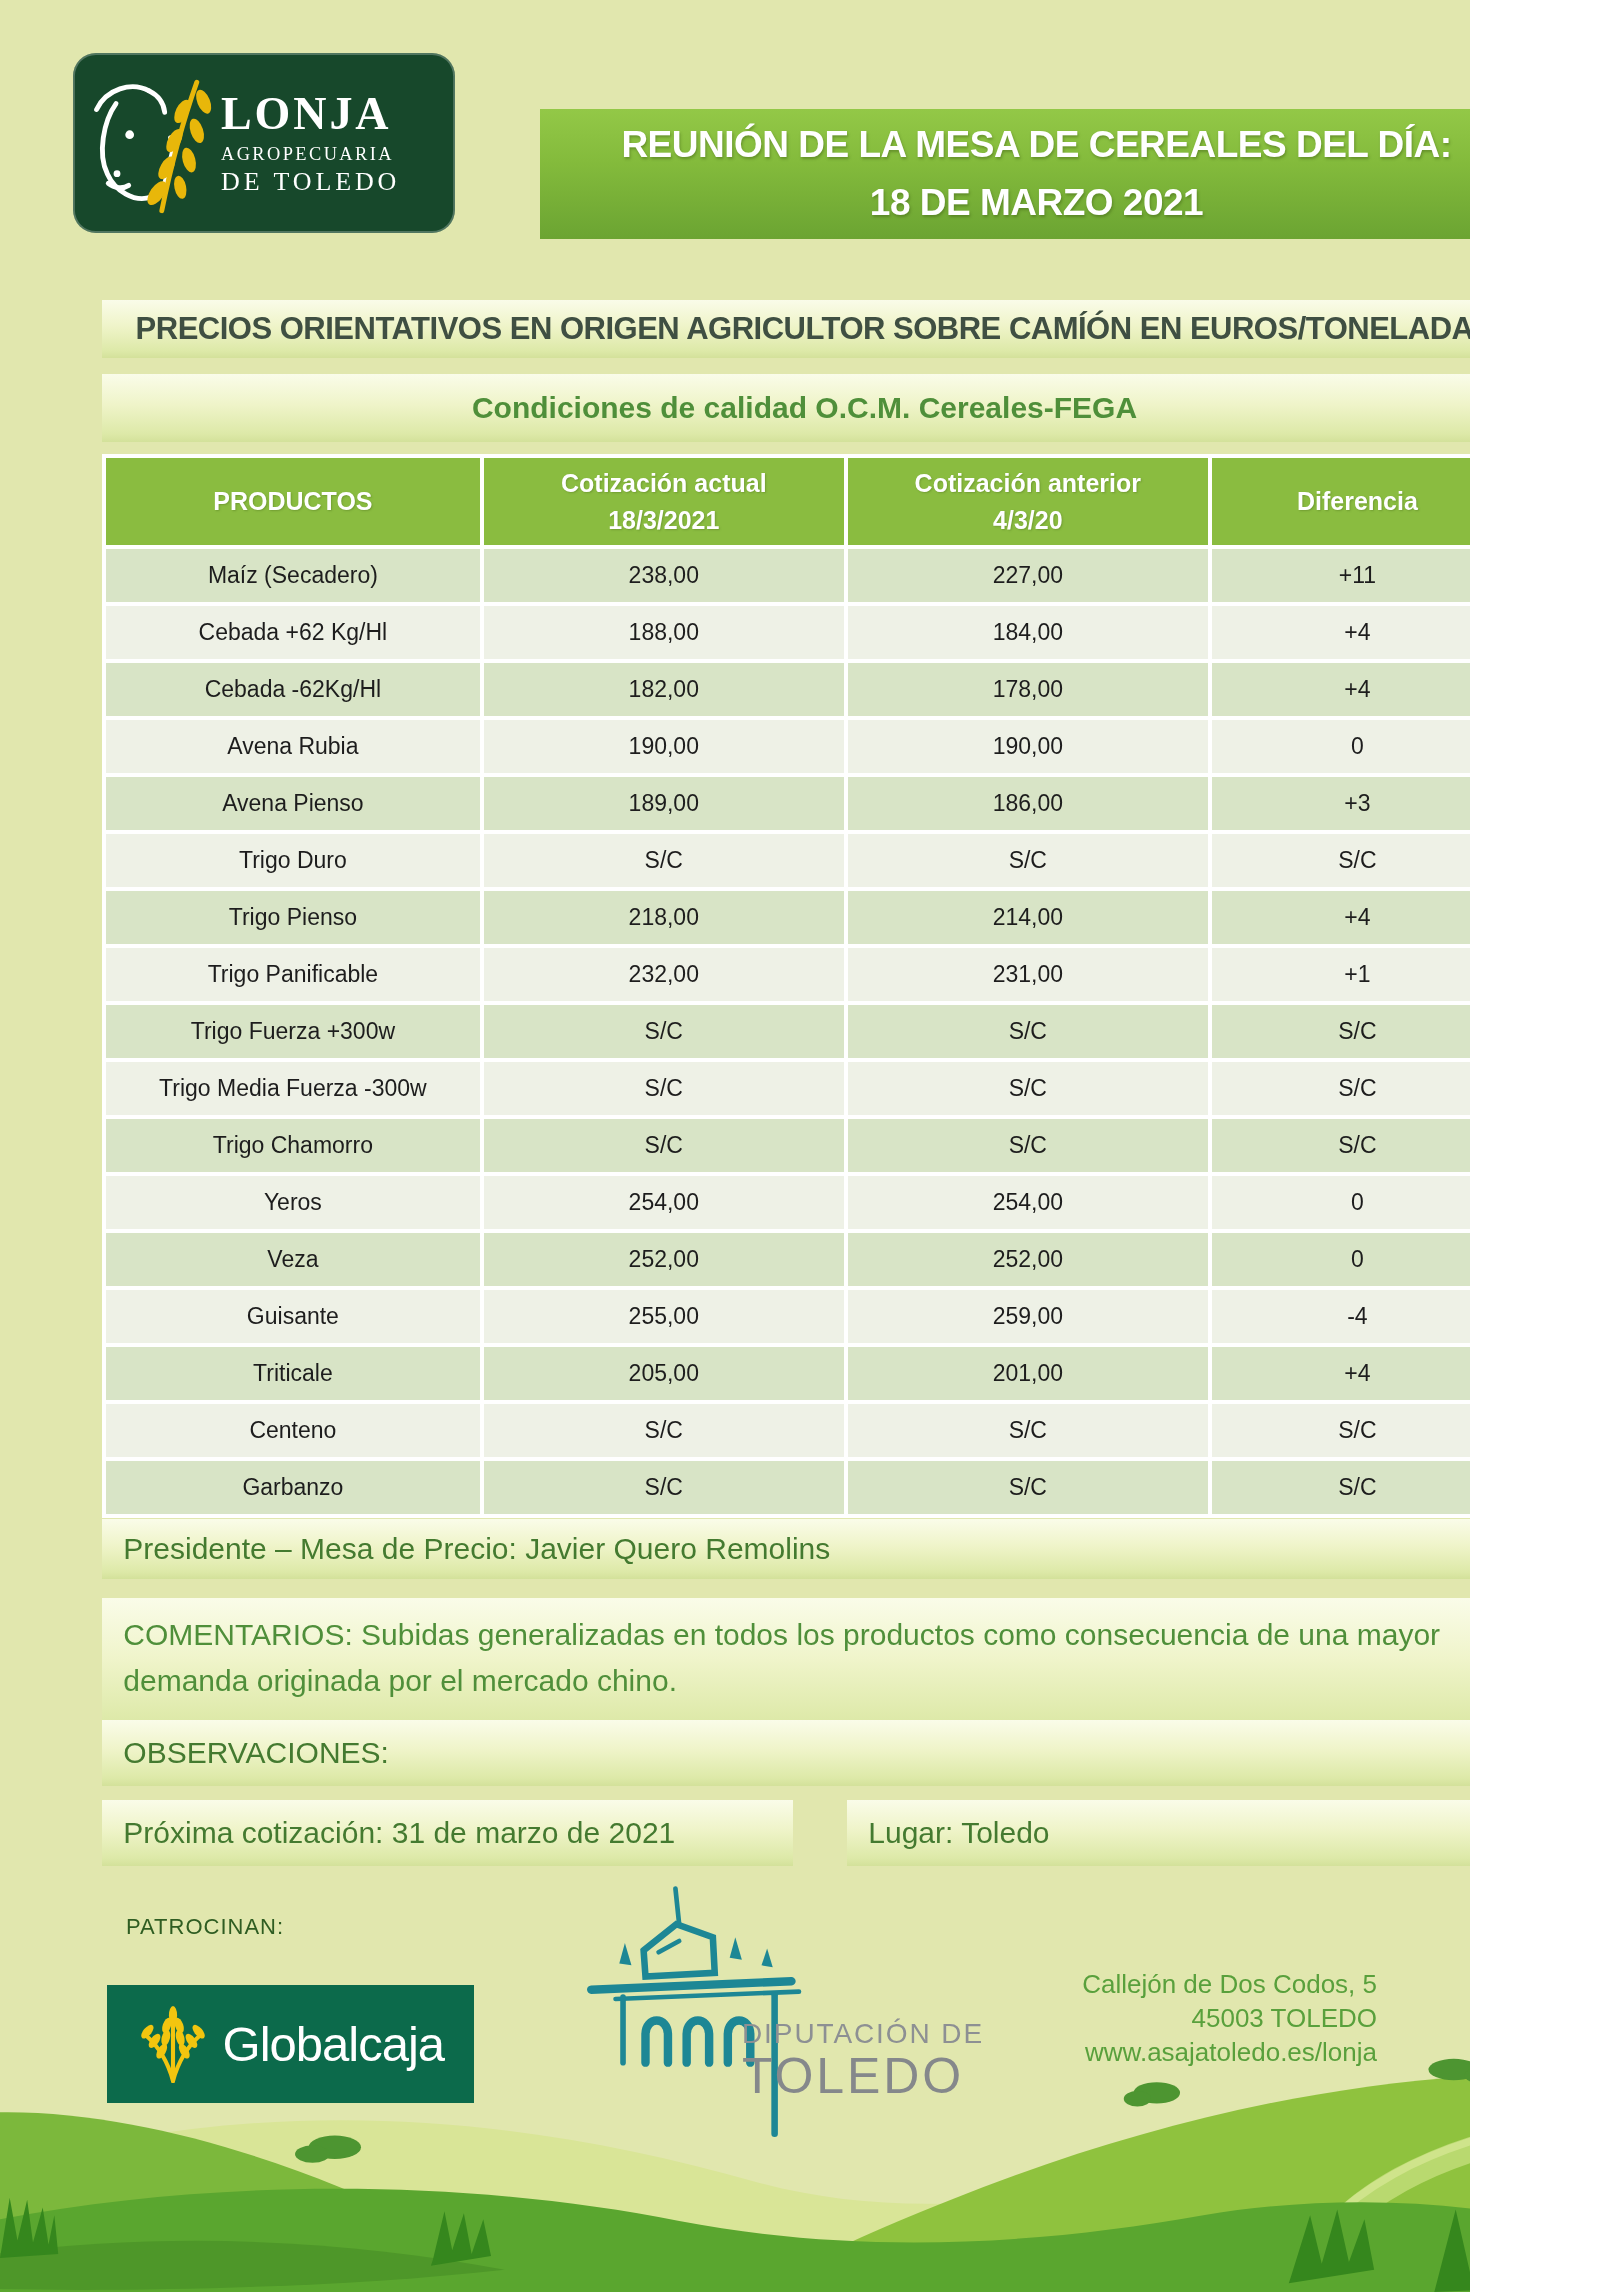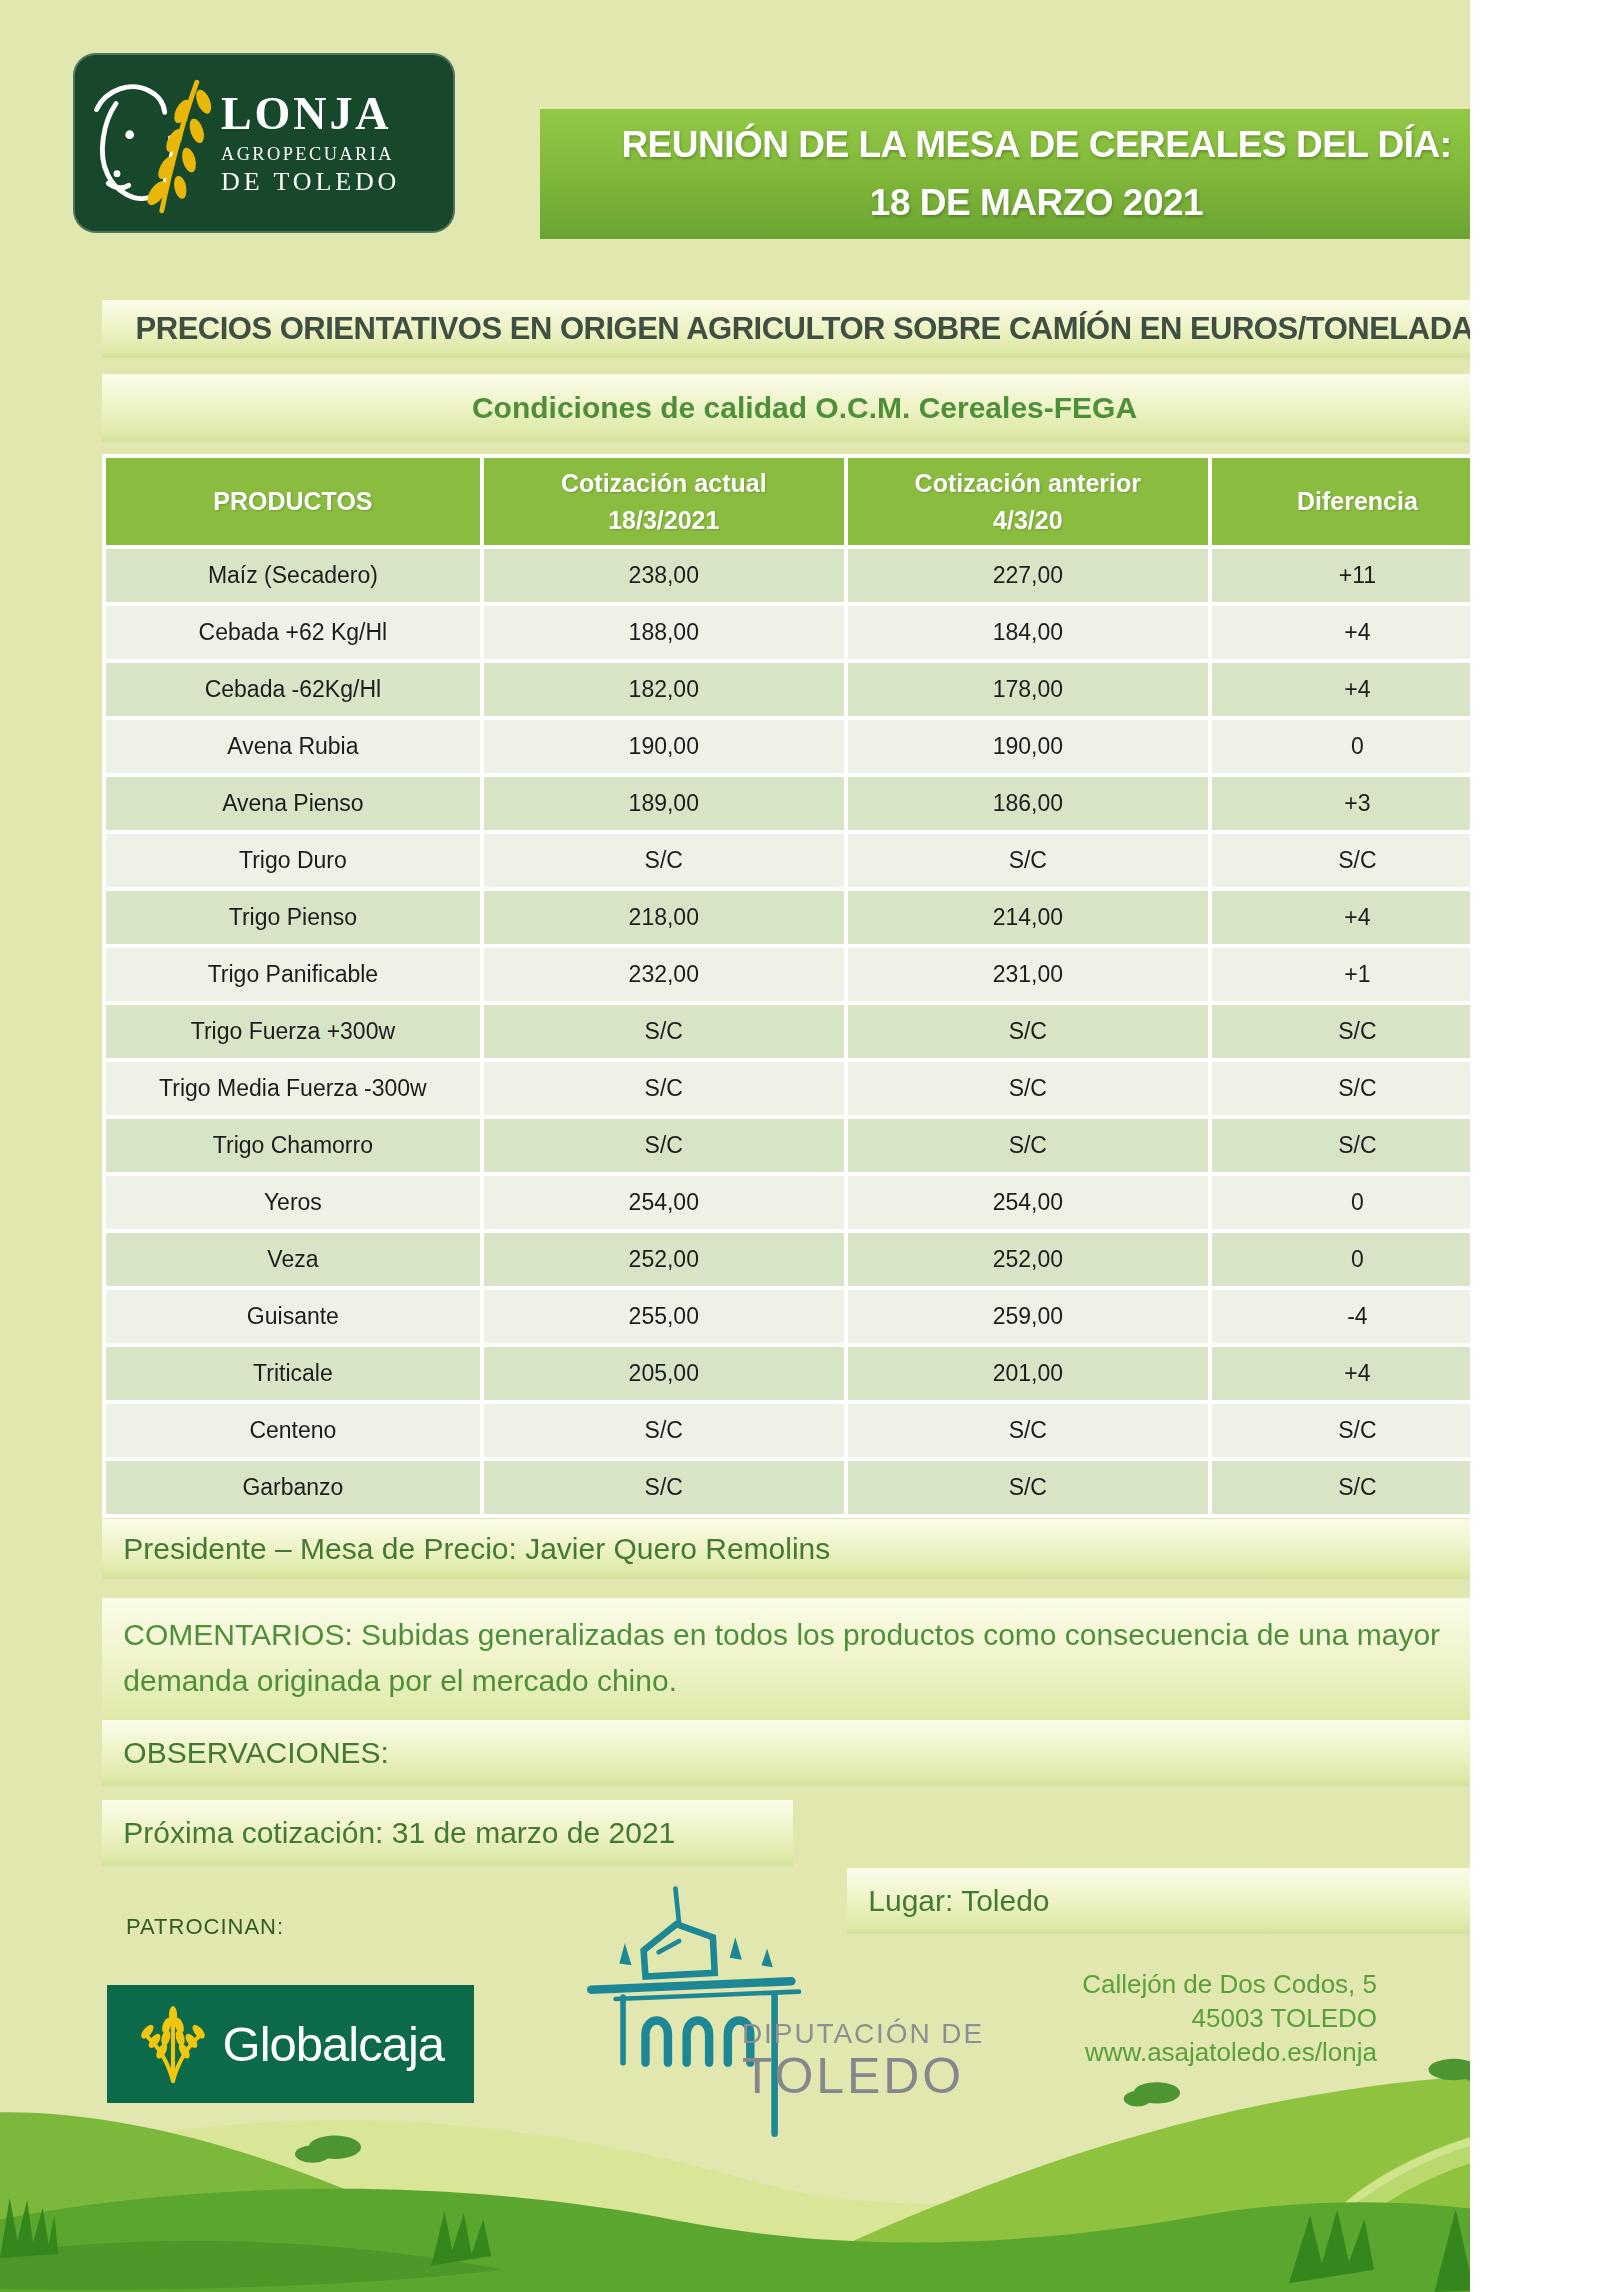--- a/index.html
+++ b/index.html
@@ -37,21 +37,21 @@
     background:linear-gradient(180deg,#fafce9 0%,#eff4c9 45%,#dde9a8 88%,#d3e19a 100%);
     display:flex;align-items:center;
   }
   .bar.center{justify-content:center;text-align:center;}
   .bar-precios{top:300px;height:58px;font-size:31px;font-weight:600;color:var(--heading-dark,#3f4f42);letter-spacing:-0.5px;}
   .bar-condiciones{top:374px;height:68px;font-size:30px;font-weight:600;color:var(--comment-green,#4f8f3a);}
   .bar-presidente{top:1519px;height:60px;font-size:30px;color:var(--green-text,#447a30);padding-left:21.3px;width:1384px;}
   .bar-comentarios{top:1598px;height:113px;font-size:30px;color:var(--comment-green,#4f8f3a);padding:13.6px 29px 13.6px 21.3px;width:1355px;line-height:1.55;align-items:flex-start;}
   .bar-observaciones{top:1720px;height:66px;font-size:30px;color:var(--green-text,#447a30);padding-left:21.3px;width:1384px;}
   .bar-proxima{top:1800px;height:66px;width:670px;font-size:30px;color:var(--green-text,#447a30);padding-left:21.3px;}
-  .bar-lugar{left:847px;top:1868px;height:66px;width:639px;font-size:30px;color:var(--green-text,#447a30);padding-left:21.3px;}
+  .bar-lugar{left:847px;top:1800px;height:66px;width:639px;font-size:30px;color:var(--green-text,#447a30);padding-left:21.3px;}
   
   .price-table{
     position:absolute;left:102px;top:454px;width:1405px;
     border-collapse:separate;border-spacing:4.9px;
     background:#ffffff;table-layout:fixed;
   }
   .price-table th{
     background:var(--header-green,#8abc40);
     color:#fff;font-size:25px;font-weight:bold;
     height:85px;text-align:center;line-height:1.45;

